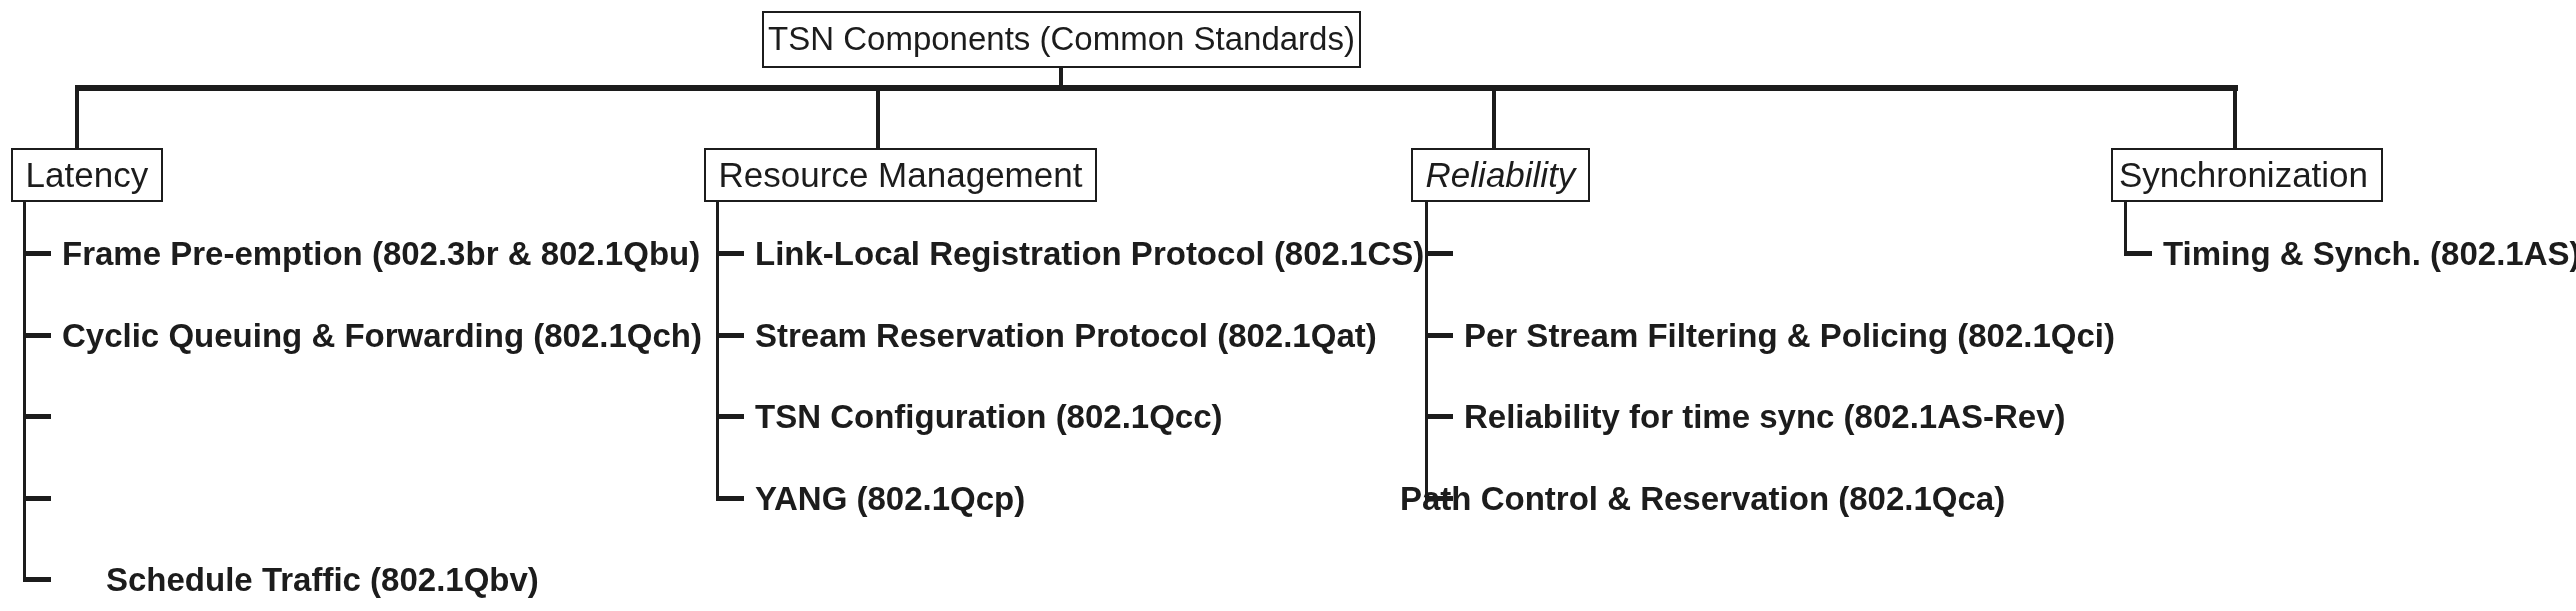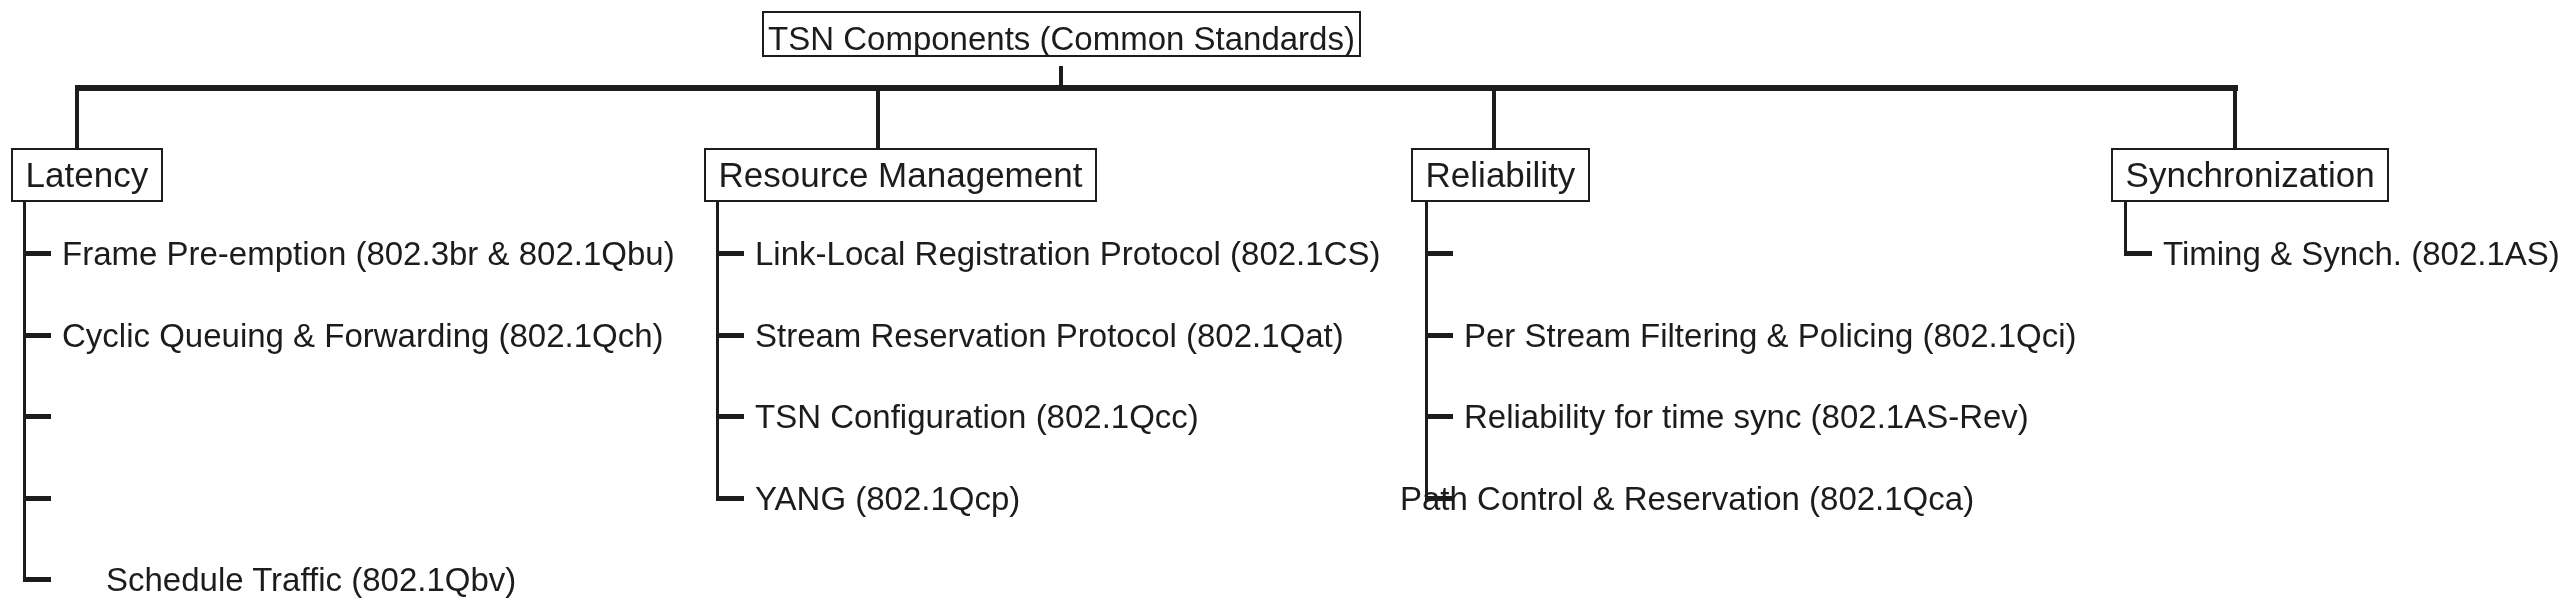--- a/index.html
+++ b/index.html
@@ -18,34 +18,35 @@
     box-sizing:border-box;
     border:2.4px solid #1c1c1c;
     background:#ffffff;
     line-height:49px;
     padding:0 12.6px;
     white-space:nowrap;
     font-size:35px;
   }
   .root-box{
     position:absolute;
-    left:762px;top:11px;width:599px;height:46px;
+    left:762px;top:11px;width:599px;height:57px;
     box-sizing:border-box;
     border:2.4px solid #1c1c1c;
     background:#ffffff;
     text-align:center;
     line-height:52px;
     white-space:nowrap;
     font-size:33px;
   }
   .leaf-label{
     position:absolute;
     height:49px;line-height:49px;
     white-space:nowrap;
     font-size:33px;
+    font-weight:bold;
   }
   .trunk{top:85px;height:5.5px;}
   .drop{width:3.9px;top:88px;height:61px;}
   .spine{width:3.2px;top:202px;}
   .tick{height:4.7px;width:28px;}
 </style>
 </head>
 <body>
 
 <div id="canvas">
@@ -54,22 +55,22 @@
 
   <div class="line" style="left:1059px;top:66px;width:3.9px;height:20.5px;"></div>
   <div class="line trunk" style="left:75px;width:2163px;"></div>
   <div class="line drop" style="left:75px;"></div>
   <div class="line drop" style="left:876px;"></div>
   <div class="line drop" style="left:1492px;"></div>
   <div class="line drop" style="left:2233px;"></div>
 
   <div class="node-box" style="left:704px;">Resource Management</div>
   <div class="node-box" style="left:11px;">Latency</div>
-  <div class="node-box" style="left:1411px;">Reliability</div>
-  <div class="node-box" style="left:2111px;">Synchronization</div>
+  <div class="node-box" style="left:1411px;font-style:italic;">Reliability</div>
+  <div class="node-box" style="left:2111px;padding-left:6px;">Synchronization</div>
 
   <div class="line spine" style="left:23px;height:378px;"></div>
   <div class="line tick" style="left:23px;top:251px;"></div>
   <div class="line tick" style="left:23px;top:333px;"></div>
   <div class="line tick" style="left:23px;top:414px;"></div>
   <div class="line tick" style="left:23px;top:496px;"></div>
   <div class="line tick" style="left:23px;top:577px;"></div>
   <div class="leaf-label" style="left:62px;top:229px;">Frame Pre-emption (802.3br &amp; 802.1Qbu)</div>
   <div class="leaf-label" style="left:62px;top:311px;">Cyclic Queuing &amp; Forwarding (802.1Qch)</div>
   <div class="leaf-label" style="left:62px;top:555px;margin-left:44px;">Schedule Traffic (802.1Qbv)</div>

